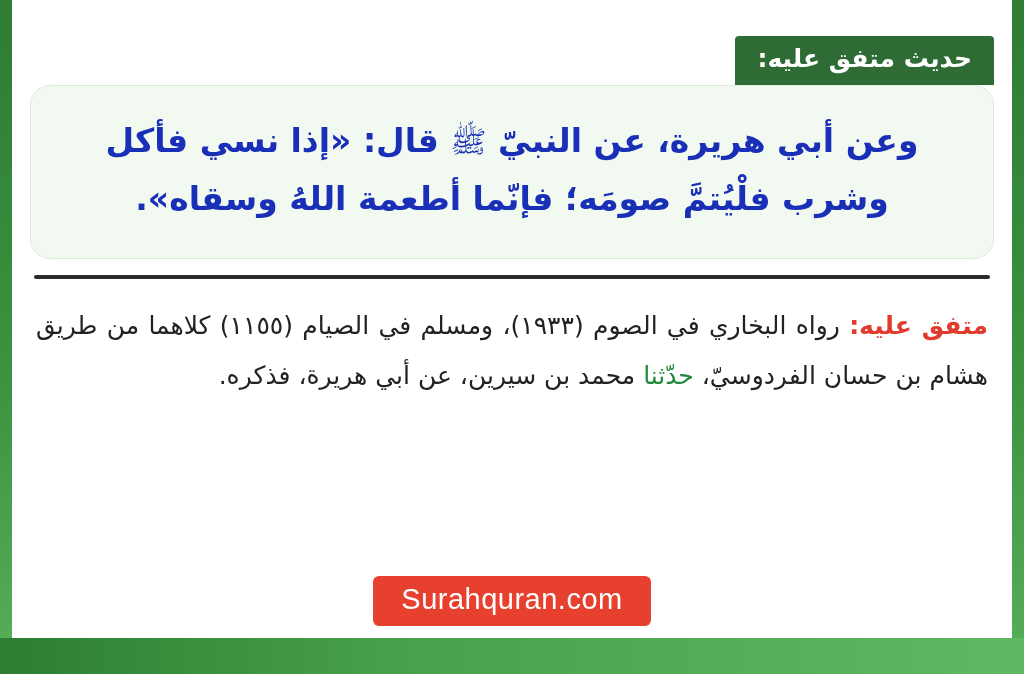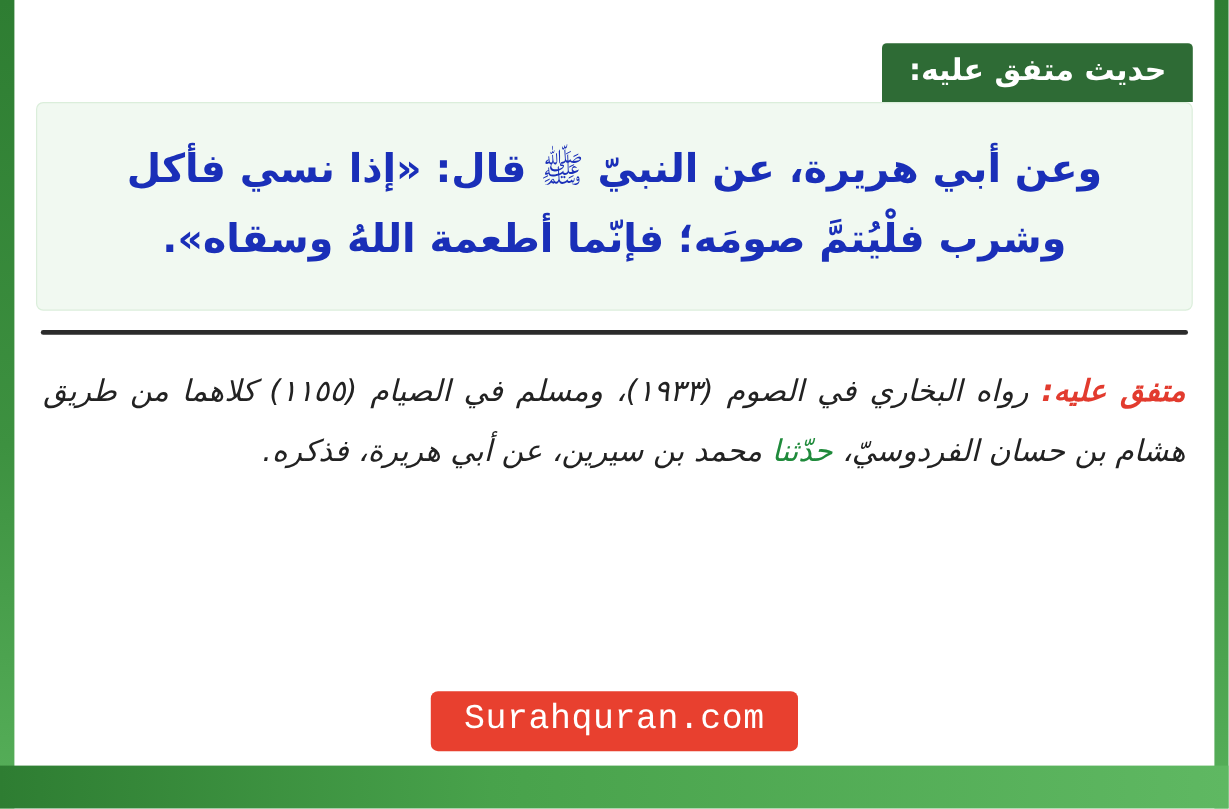--- a/index.html
+++ b/index.html
@@ -62,21 +62,21 @@
     border-radius: 4px 4px 0 0;
     line-height: 1.2;
     white-space: nowrap;
   }
 
   
   .hadith-box {
     margin-top: 0;
     background: #f1f9f1;
     border: 1px solid #dbeedb;
-    border-radius: 6px;
+    border-radius: 20px;
     padding: 26px 30px 30px 30px;
   }
   .hadith-text {
     color: #1a2fb8;
     font-size: 33px;
     font-weight: bold;
     line-height: 1.75;
     text-align: center;
     direction: rtl;
   }
@@ -95,21 +95,20 @@
 
   
   .takhrij {
     margin-top: 22px;
     padding: 0 6px;
     font-size: 25px;
     line-height: 2.0;
     color: #222222;
     text-align: justify;
     direction: rtl;
-    font-style: italic;
   }
   .takhrij .label {
     color: #e23b2e;
     font-weight: bold;
   }
   .takhrij .green {
     color: #1f8a3b;
   }
 
   
@@ -126,21 +125,21 @@
     border-radius: 6px;
     padding: 7px 28px 10px 28px;
     font-size: 29px;
     font-weight: bold;
     display: flex;
     align-items: baseline;
     gap: 12px;
     white-space: nowrap;
   }
   .footer-badge .site {
-    font-family: Liberation Mono, monospace;
+    font-family: Liberation Sans, sans-serif;
     font-weight: normal;
     letter-spacing: 0.5px;
   }
 </style>
 </head>
 <body>
 
 <div class="page">
 
   <div class="edge-left"></div>

